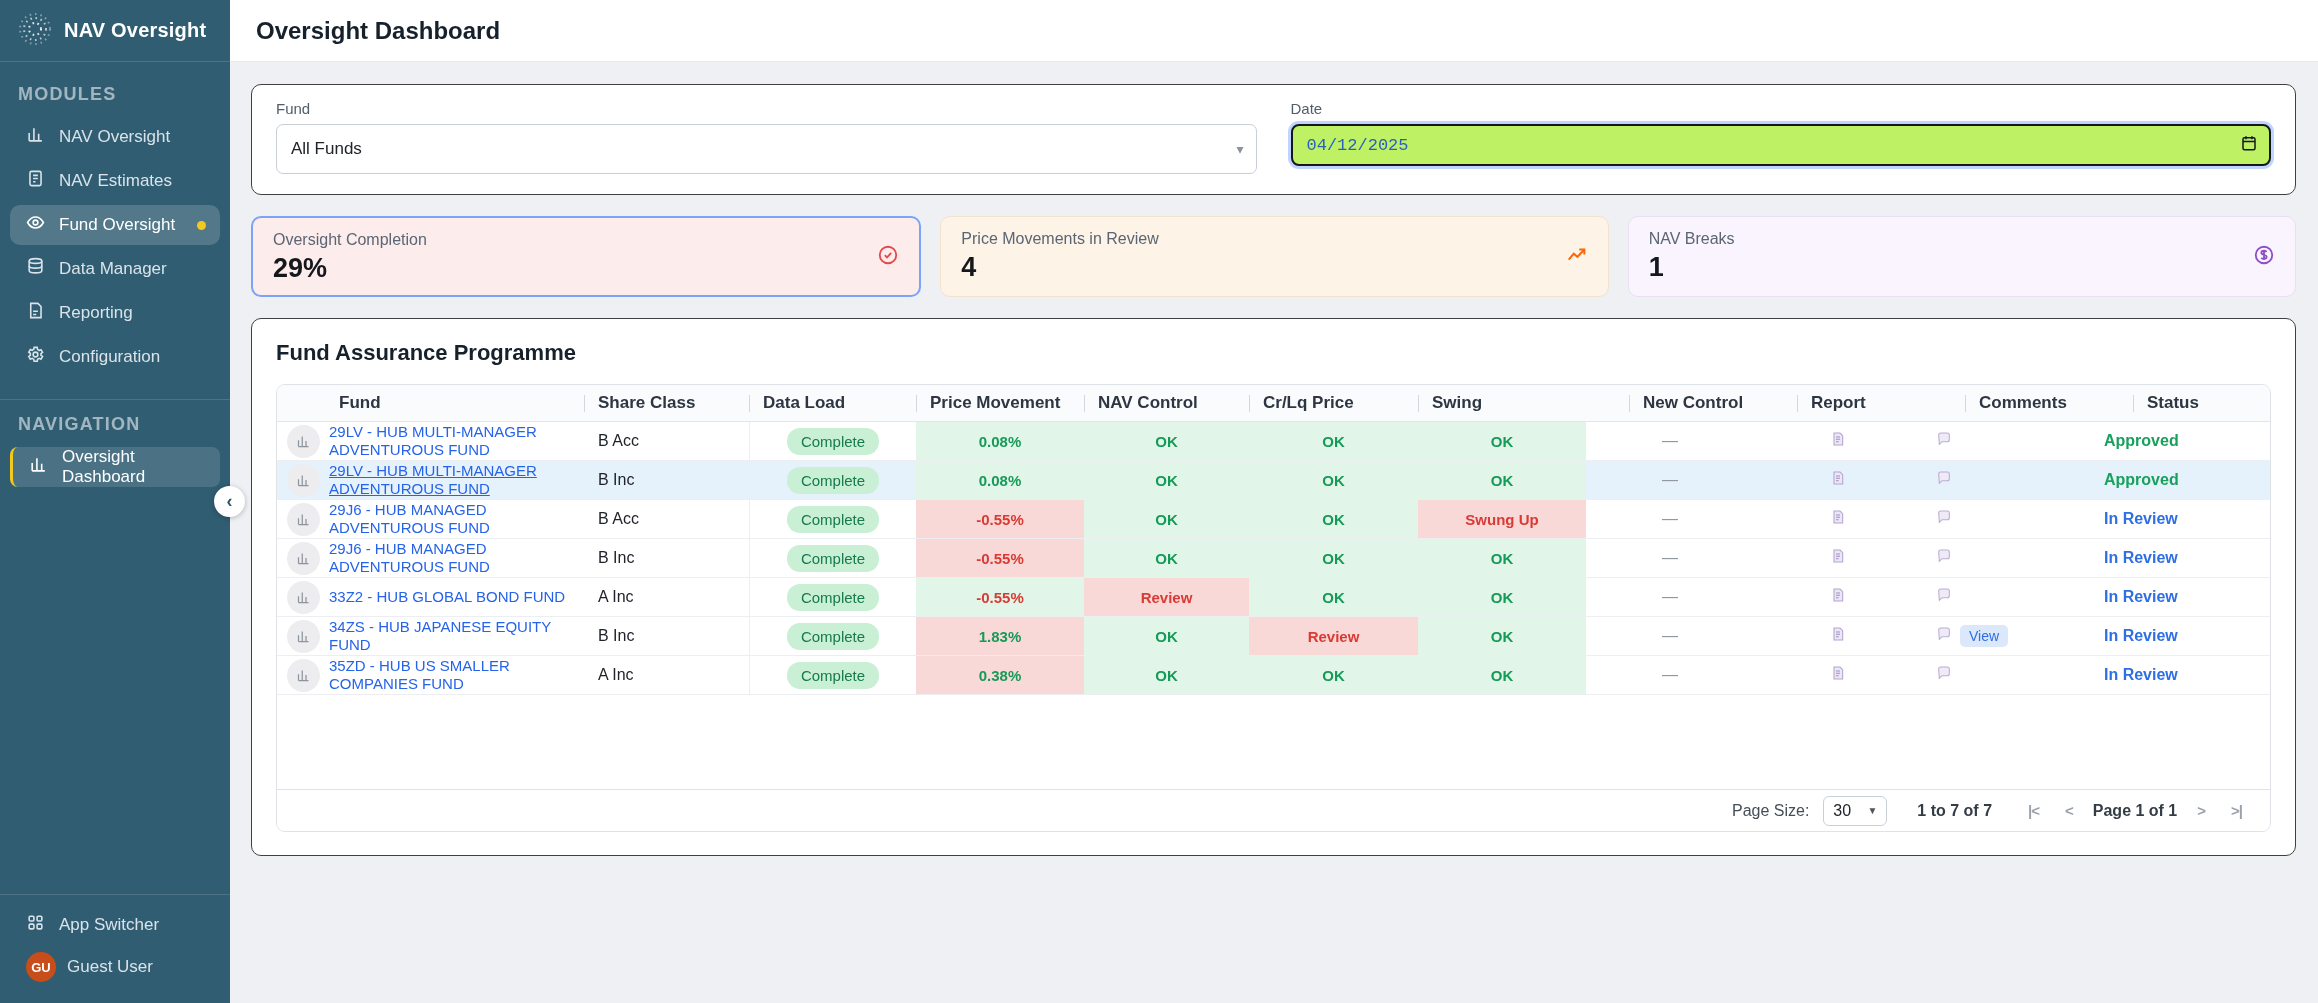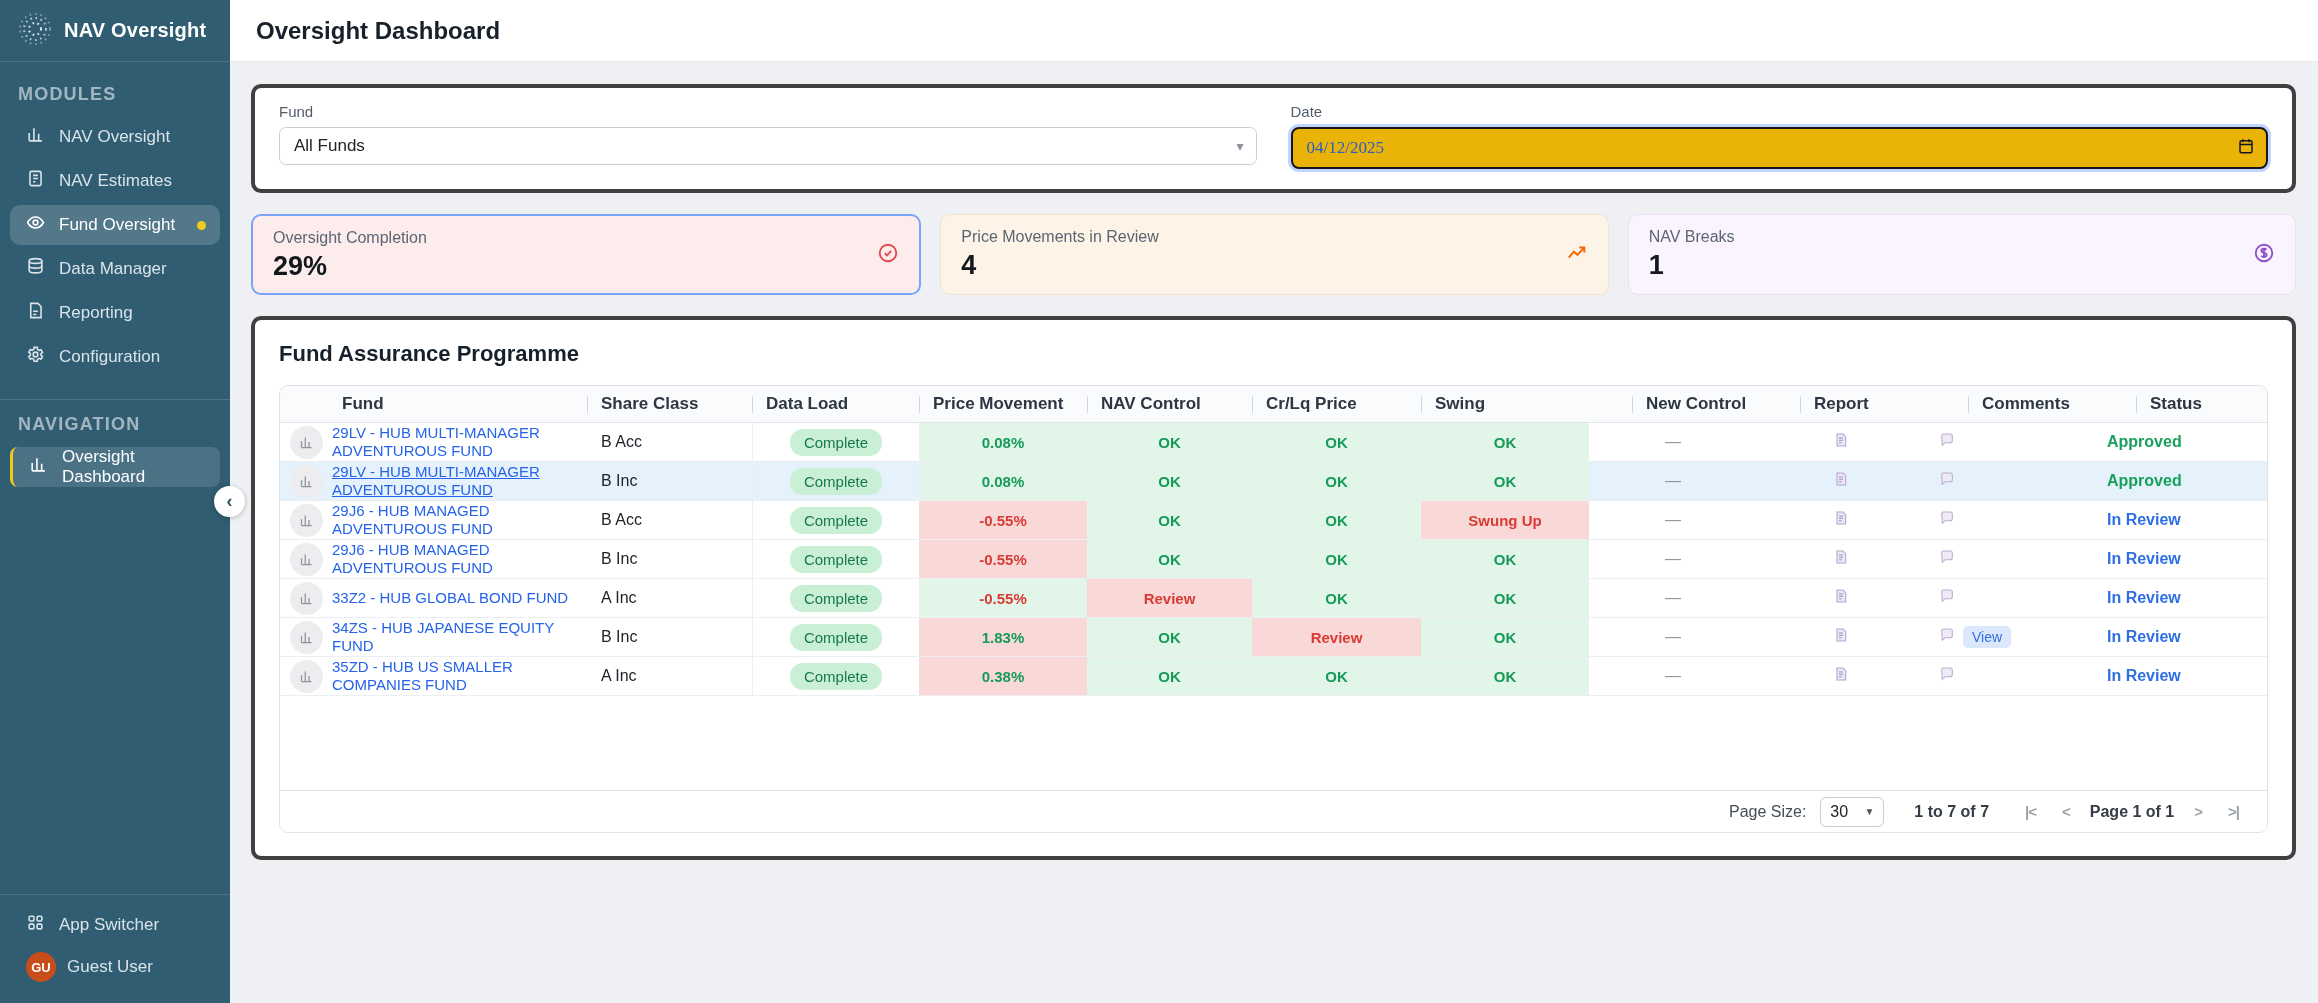--- a/index.html
+++ b/index.html
@@ -21,30 +21,30 @@
   .sidebar-footer { border-top:1px solid rgba(255,255,255,.14); padding:8px 11px 14px 0; }
   .avatar { width:30px; height:30px; border-radius:50%; background:#c74e1b; color:#fff; font-size:13px; font-weight:bold; display:flex; align-items:center; justify-content:center; }
   .collapse-btn { position:absolute; left:214px; top:486px; width:31px; height:31px; border-radius:50%; background:#ffffff; box-shadow:0 1px 5px rgba(0,0,0,.25); display:flex; align-items:center; justify-content:center; color:#2e5466; font-size:18px; font-weight:bold; cursor:pointer; z-index:5; }
 
   
   .main { position:absolute; left:230px; top:0; width:2088px; height:1003px; }
   .topbar { height:62px; background:#ffffff; border-bottom:1px solid #e7e9ec; display:flex; align-items:center; padding:0 26px; }
   .page-title { font-size:24px; font-weight:bold; color:#17212c; }
   .content { padding:22px 22px 0 21px; }
 
-  .card { background:#ffffff; border-radius:10px; border:4px solid #404040; }
+  .card { background:#ffffff; border-radius:10px; border:1px solid #404040; }
 
   
   .filter-card { display:flex; gap:34px; padding:15px 24px 20px 24px; }
   .field { flex:1 1 0; }
   .field-label { font-size:15px; color:#525d6a; margin-bottom:7px; }
-  .select-box { height:38px; border:1px solid #c9cfd7; border-radius:7px; background:#fff; display:flex; align-items:center; padding:0 14px; font-size:17px; color:#20242a; position:relative; cursor:pointer; }
+  .select-box { height:50px; border:1px solid #c9cfd7; border-radius:7px; background:#fff; display:flex; align-items:center; padding:0 14px; font-size:17px; color:#20242a; position:relative; cursor:pointer; }
   .select-box .chev { position:absolute; right:12px; color:#8a929c; font-size:14px; }
   .date-input-wrap { position:relative; }
-  .date-input { width:100%; height:42px; border:2px solid #14171c; border-radius:8px; box-shadow:0 0 0 3px rgba(141,177,255,.55); padding:0 40px 0 14px; font-size:17px; color:#2a5fc4; font-family:Liberation Serif, serif; background:#eab308; outline:none; }
+  .date-input { width:100%; height:42px; border:2px solid #14171c; border-radius:8px; box-shadow:0 0 0 3px rgba(141,177,255,.55); padding:0 40px 0 14px; font-size:17px; color:#2a5fc4; font-family:Liberation Mono, monospace; background:#bef264; outline:none; }
 
   
   .kpi-row { display:flex; gap:19px; margin-top:21px; }
   .kpi { flex:1 1 0; border-radius:10px; padding:13px 20px; position:relative; height:81px; cursor:pointer; }
   .kpi-label { font-size:16px; color:#5b6573; }
   .kpi-value { font-size:27px; font-weight:bold; color:#14181d; margin-top:4px; }
   .kpi-icon { position:absolute; right:20px; top:50%; transform:translateY(-50%); }
   .kpi-1 { background:#fdecec; border:2px solid #7ba3f7; }
   .kpi-2 { background:#fdf3e6; border:1px solid #f1e3cd; }
   .kpi-3 { background:#f9f4fd; border:1px solid #e9def4; }

